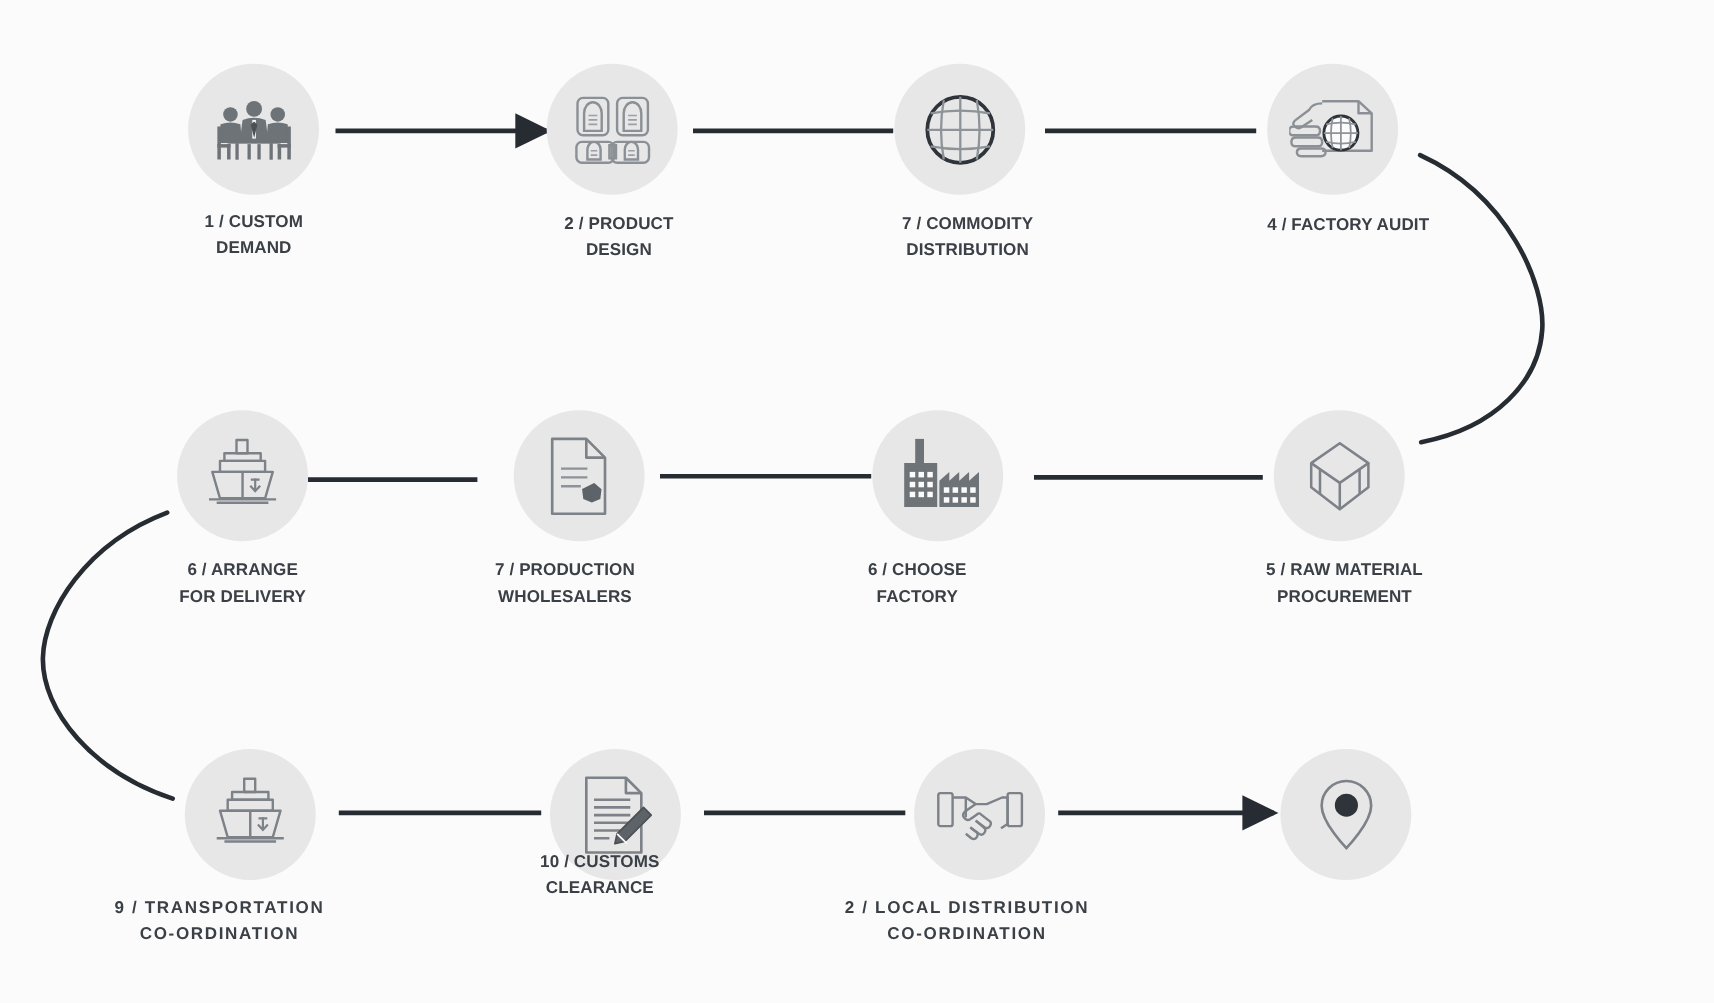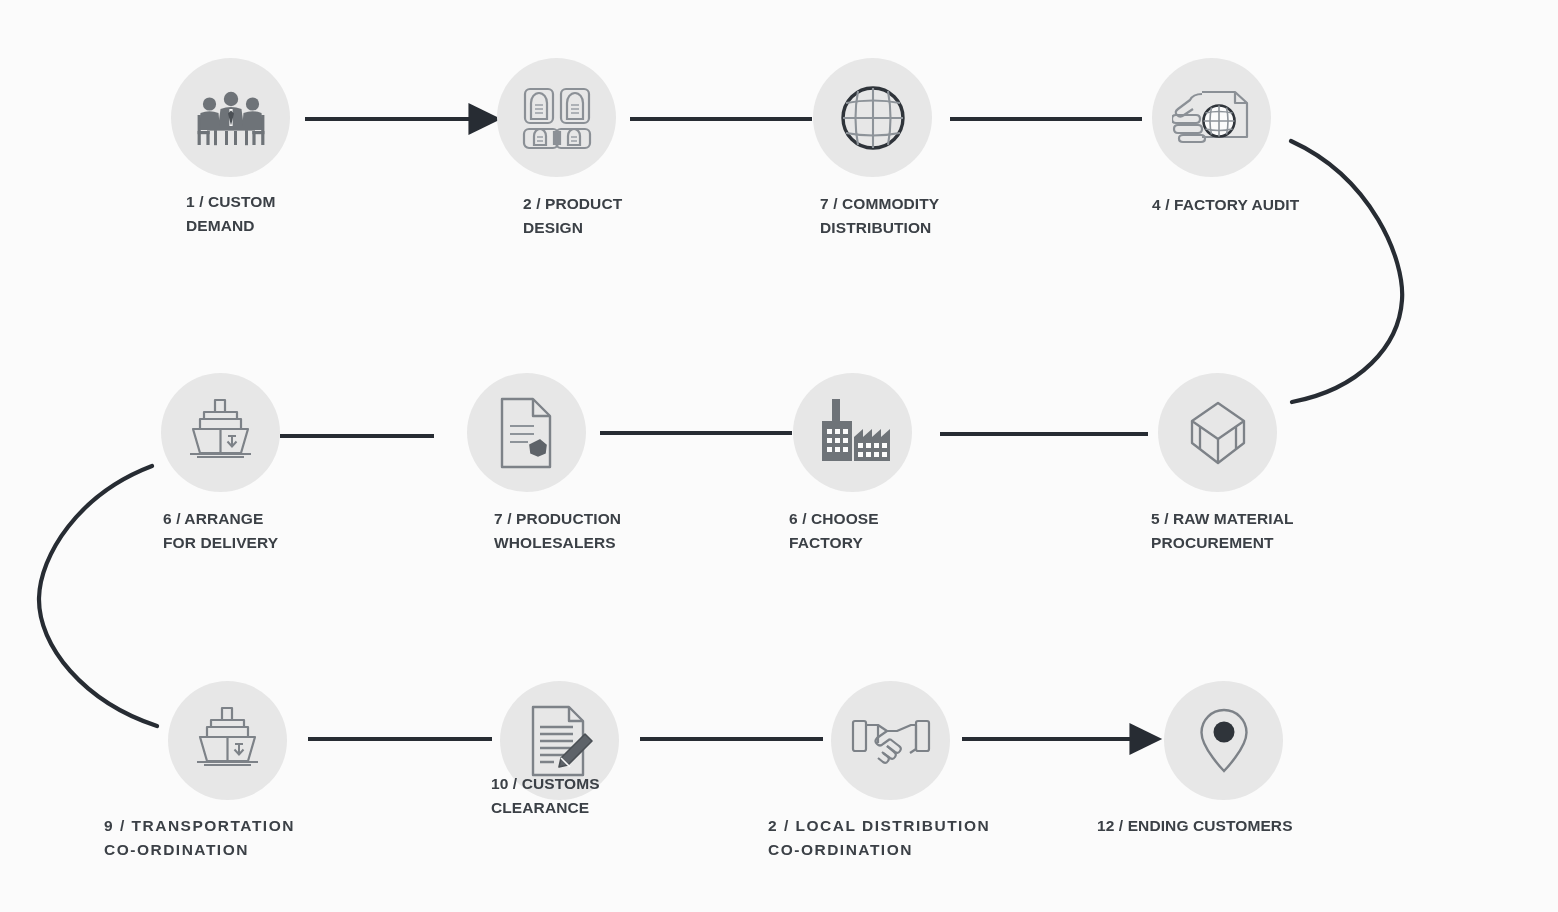--- a/index.html
+++ b/index.html
@@ -24,20 +24,21 @@
   }
   .disc svg{display:block;}
   .label{
     position:absolute;
     color:#3b4046;
     font-weight:bold;
     font-size:15.5px;
     line-height:24px;
     white-space:nowrap;
     letter-spacing:0.2px;
+    text-align:center;
   }
   .label .ln{display:block;}
   
   .label.wide{letter-spacing:1.5px;}
   .label.narrow{letter-spacing:0.1px;}
 </style>
 </head>
 <body>
 
 <div id="stage">
@@ -122,21 +123,21 @@
           <path d="M34,47 h6 v12 h-6 z"></path>
         </g>
         <g stroke="#9aa0a6" stroke-width="1.5">
           <path d="M15,20 h8 M15,24 h8 M15,28 h8"></path>
           <path d="M51,20 h8 M51,24 h8 M51,28 h8"></path>
           <path d="M17,52 h6 M17,56 h6"></path>
           <path d="M51,52 h6 M51,56 h6"></path>
         </g>
       </svg>
     </div>
-    <div class="label narrow" style="left:513px;top:192px;margin-left:10px;">
+    <div class="label narrow" style="left:513px;top:192px;">
       <span class="ln">2 / PRODUCT</span>
       <span class="ln">DESIGN</span>
     </div>
   </div>
 
   <div class="node">
     <div class="disc" style="left:813px;top:58px;width:119px;height:119px;">
       <svg width="74" height="74" viewBox="0 0 74 74">
         <circle cx="37" cy="37" r="30" fill="none" stroke="#2f343a" stroke-width="3.4"></circle>
         <g fill="none" stroke="#8d9399" stroke-width="2.1">
@@ -212,21 +213,21 @@
     <div class="disc" style="left:467px;top:373px;width:119px;height:119px;">
       <svg width="62" height="74" viewBox="0 0 62 74">
         <path d="M6,3 h31 l17,17 v51 h-48 z" fill="none" stroke="#7d8288" stroke-width="2.4" stroke-linejoin="round"></path>
         <path d="M37,3 v17 h17" fill="none" stroke="#7d8288" stroke-width="2.4" stroke-linejoin="round"></path>
         <g stroke="#8d9399" stroke-width="2.2">
           <path d="M14,30 h24 M14,38 h24 M14,46 h18"></path>
         </g>
         <path d="M44,44 l6,5 -1,8 -7,3 -7,-3 -1,-8 z" fill="#5e6369" stroke="#5e6369" stroke-width="1.6"></path>
       </svg>
     </div>
-    <div class="label narrow" style="left:450px;top:507px;margin-left:44px;">
+    <div class="label narrow" style="left:450px;top:507px;">
       <span class="ln">7 / PRODUCTION</span>
       <span class="ln">WHOLESALERS</span>
     </div>
   </div>
 
   <div class="node">
     <div class="disc" style="left:793px;top:373px;width:119px;height:119px;">
       <svg width="78" height="72" viewBox="0 0 78 72">
         <g fill="#6e7378">
           <rect x="18" y="2" width="8" height="22"></rect>
@@ -344,17 +345,16 @@
   </div>
 
   <div class="node">
     <div class="disc" style="left:1164px;top:681px;width:119px;height:119px;">
       <svg width="52" height="68" viewBox="0 0 52 68">
         <path d="M26,3 C13.5,3 3.5,13 3.5,25.5 C3.5,41 26,64 26,64 C26,64 48.5,41 48.5,25.5 C48.5,13 38.5,3 26,3 z" fill="none" stroke="#7d8288" stroke-width="2.4"></path>
         <circle cx="26" cy="25" r="10.5" fill="#2f343a"></circle>
       </svg>
     </div>
     <div class="label narrow" style="left:1097px;top:814px;">
-      <span class="ln">12 / ENDING CUSTOMERS</span>
     </div>
   </div>
 
 </div>
 
 </body></html>

